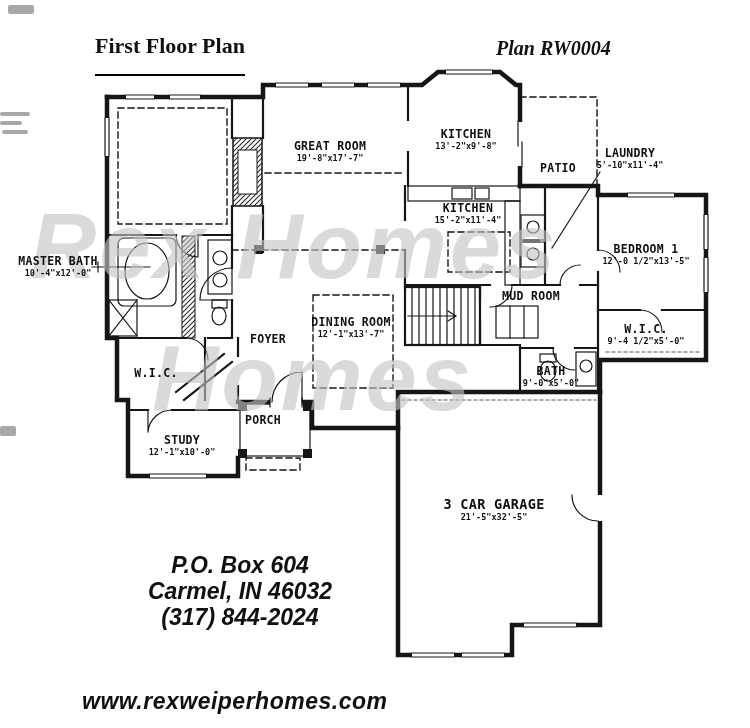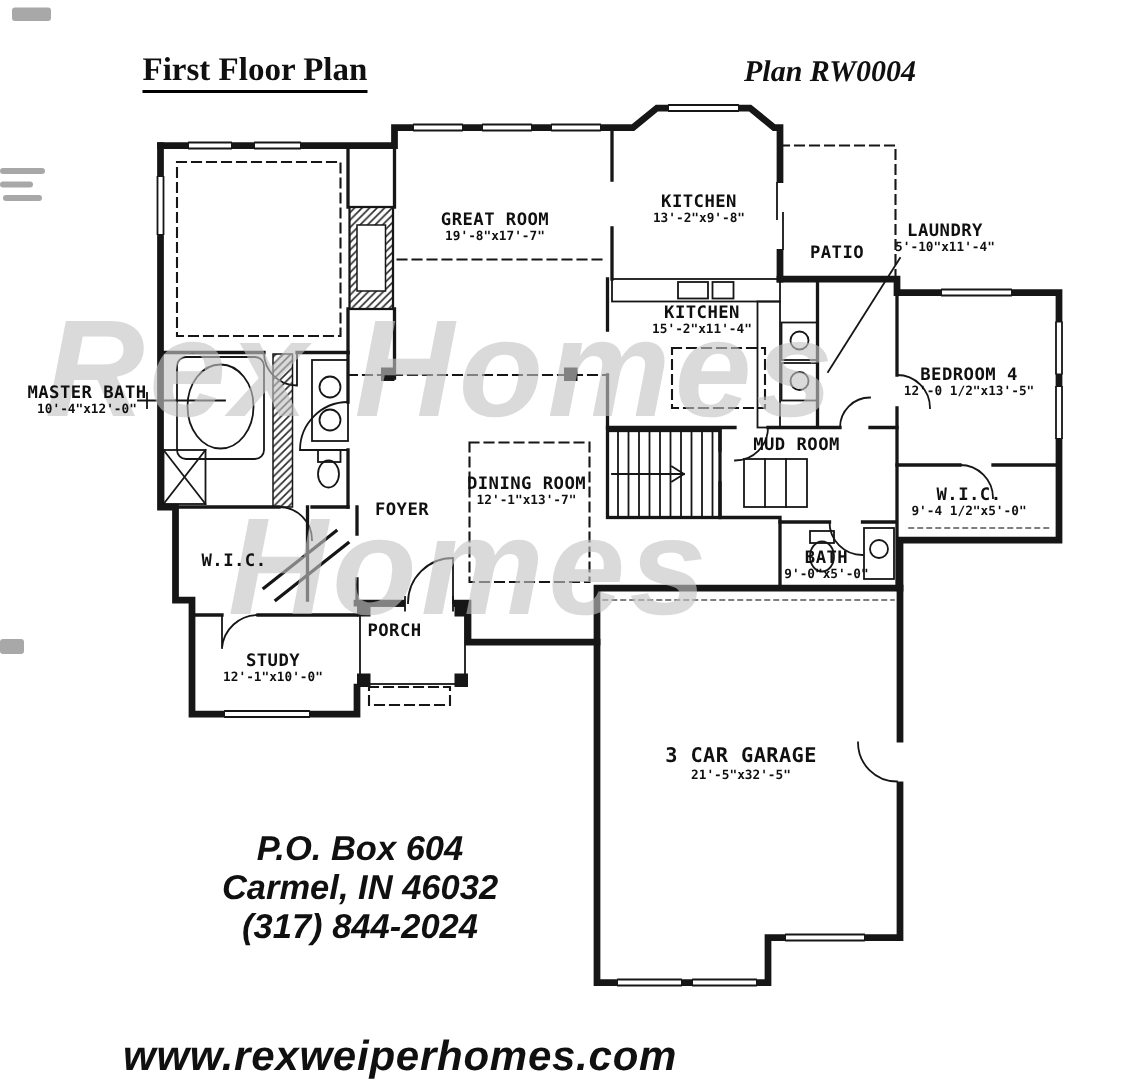--- a/index.html
+++ b/index.html
@@ -14,28 +14,28 @@
   .wm{position:absolute;z-index:2;font-weight:bold;font-style:italic;color:#c4c4c4;opacity:.62;
       letter-spacing:3px;line-height:1;white-space:nowrap;font-size:92px;}
   .smudge{position:absolute;background:#a8a8a8;z-index:2;border-radius:2px;}
   .room{position:absolute;transform:translateX(-50%);text-align:center;z-index:5;}
   .rname{font-family:"DejaVu Sans Mono",monospace;font-weight:bold;font-size:11.5px;
          letter-spacing:.3px;white-space:nowrap;line-height:1;}
   .rdims{font-family:"DejaVu Sans Mono",monospace;font-weight:bold;font-size:8.5px;
          white-space:nowrap;line-height:1.25;}
   .room.big .rname{font-size:13.5px;}
   .title{position:absolute;left:95px;top:33px;z-index:5;font-family:"Liberation Serif",serif;
-         font-weight:bold;font-size:22px;border-bottom:2.5px solid #000;padding-bottom:1px;}
+         font-weight:bold;font-size:22px;border-bottom:2.5px solid #000;padding-bottom:15px;}
   .planno{position:absolute;left:496px;top:37px;z-index:5;font-family:"Liberation Serif",serif;
           font-weight:bold;font-style:italic;font-size:20px;}
   .footer{position:absolute;left:55px;top:552px;width:370px;text-align:center;z-index:5;
           font-weight:bold;font-style:italic;font-size:23px;line-height:26px;}
   .footer .company{font-size:24px;}
   .site{position:absolute;left:82px;top:688px;z-index:5;font-weight:bold;font-style:italic;
-        font-size:28px;letter-spacing:.5px;}
+        font-size:23px;letter-spacing:.5px;}
 </style>
 </head>
 <body>
 
 <div class="page">
 
   <svg class="plan" width="750" height="728" viewBox="0 0 750 728">
     <defs>
       <pattern id="hatch" width="5" height="5" patternUnits="userSpaceOnUse">
         <path d="M0,5 L5,0 M-1,1 L1,-1 M4,6 L6,4" stroke="#2a2a2a" stroke-width="1.1"></path>
@@ -207,21 +207,21 @@
     </div>
   <div class="room" style="left:468px;top:203px;">
     <div class="rname">KITCHEN</div>
       <div class="rdims">15'-2"x11'-4"</div>
     </div>
   <div class="room" style="left:58px;top:256px;">
     <div class="rname">MASTER BATH</div>
       <div class="rdims">10'-4"x12'-0"</div>
     </div>
   <div class="room" style="left:646px;top:244px;">
-    <div class="rname">BEDROOM 4</div>
+    <div class="rname">BEDROOM 1</div>
       <div class="rdims">12'-0 1/2"x13'-5"</div>
     </div>
   <div class="room" style="left:531px;top:291px;">
     <div class="rname">MUD ROOM</div>
     </div>
   <div class="room" style="left:646px;top:324px;">
     <div class="rname">W.I.C.</div>
       <div class="rdims">9'-4 1/2"x5'-0"</div>
     </div>
   <div class="room" style="left:351px;top:317px;">

